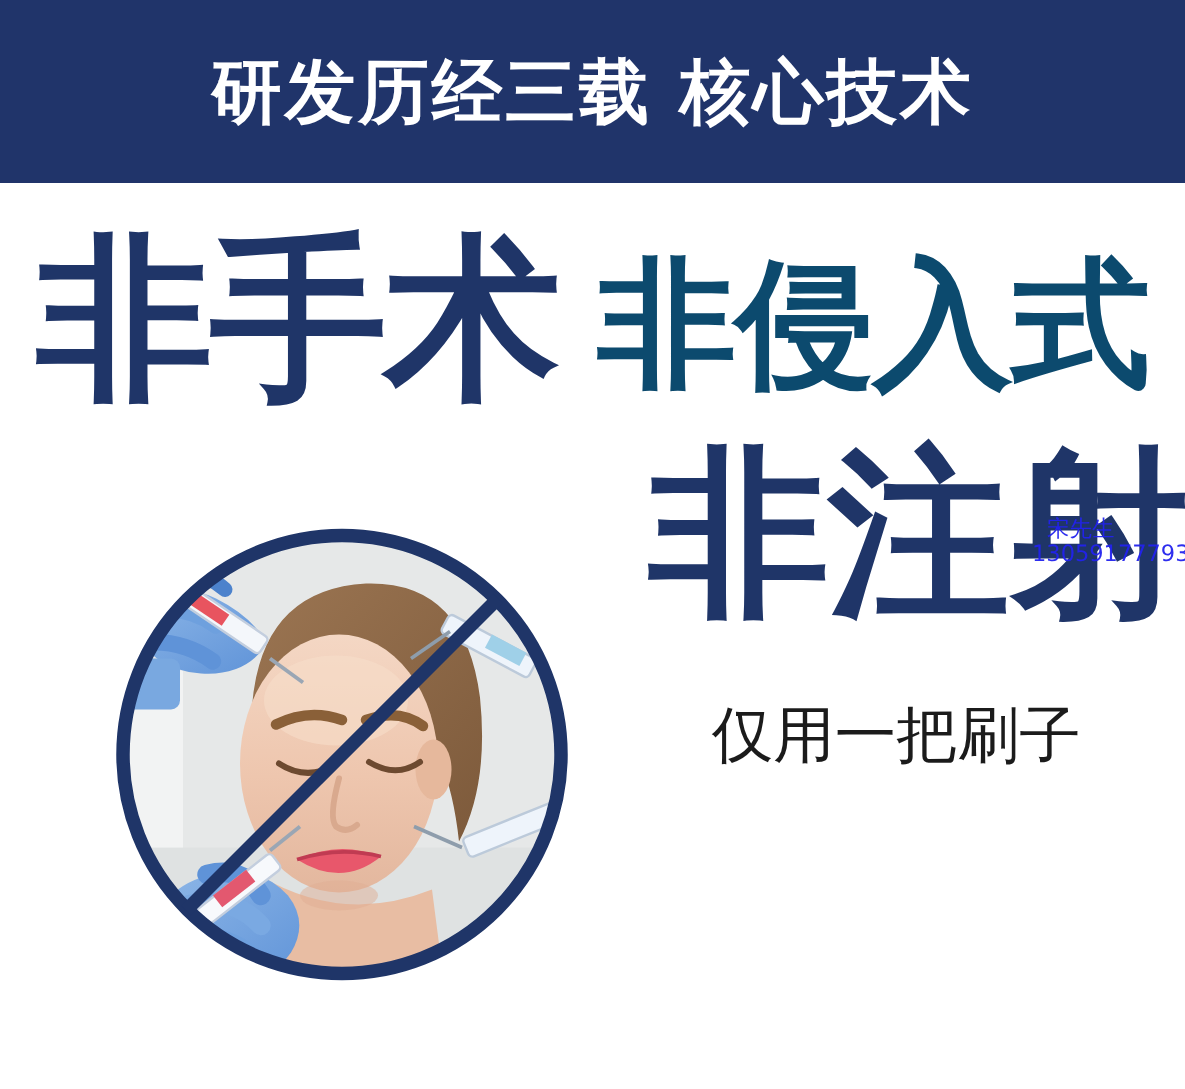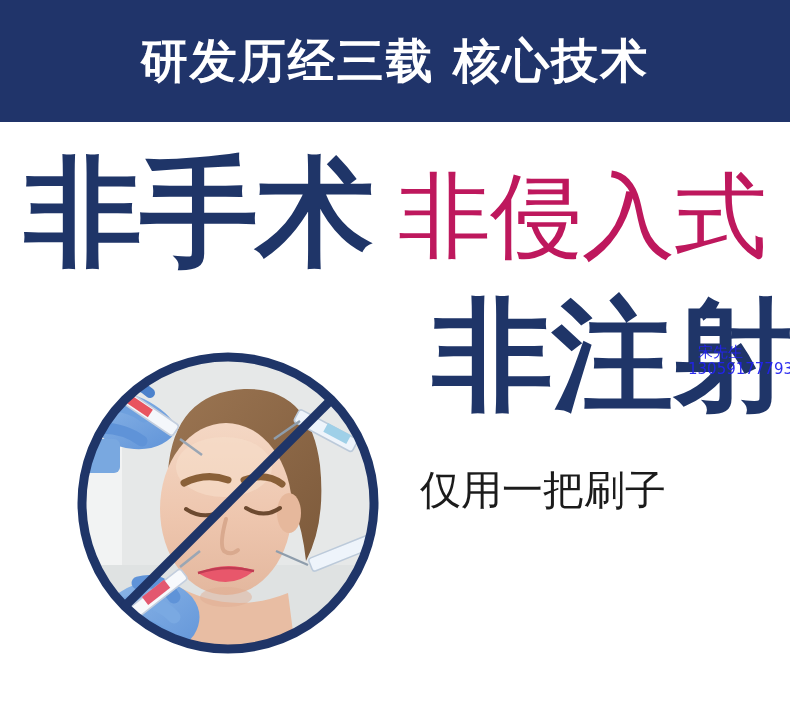--- a/index.html
+++ b/index.html
@@ -63,22 +63,22 @@
     letter-spacing: -2px;
     white-space: nowrap;
     font-family: "DejaVu Sans", "Liberation Sans", sans-serif;
   }
   .headline-b {
     position: absolute;
     left: 398px;
     top: 16px;
     font-size: 93px;
     line-height: 96px;
-    font-weight: normal;
-    color: #be185d;
+    font-weight: bold;
+    color: #0c4a6e;
     letter-spacing: -1px;
     white-space: nowrap;
     font-family: "DejaVu Sans", "Liberation Sans", sans-serif;
   }
   .headline-c {
     position: absolute;
     left: 432px;
     top: 294px;
     font-size: 121px;
     line-height: 124px;
@@ -114,21 +114,21 @@
     height: 304px;
   }
   .photo-svg { display: block; width: 304px; height: 304px; }
 
   
   .body-copy {
     position: absolute;
     left: 420px;
     top: 462px;
     width: 355px;
-    text-align: left;
+    text-align: center;
   }
   .copy-line {
     font-size: 41px;
     line-height: 56px;
     color: #1b1b1b;
     white-space: nowrap;
     font-family: "DejaVu Sans", "Liberation Sans", sans-serif;
   }
   .copy-line .accent { color: #3a5aa8; }
 

